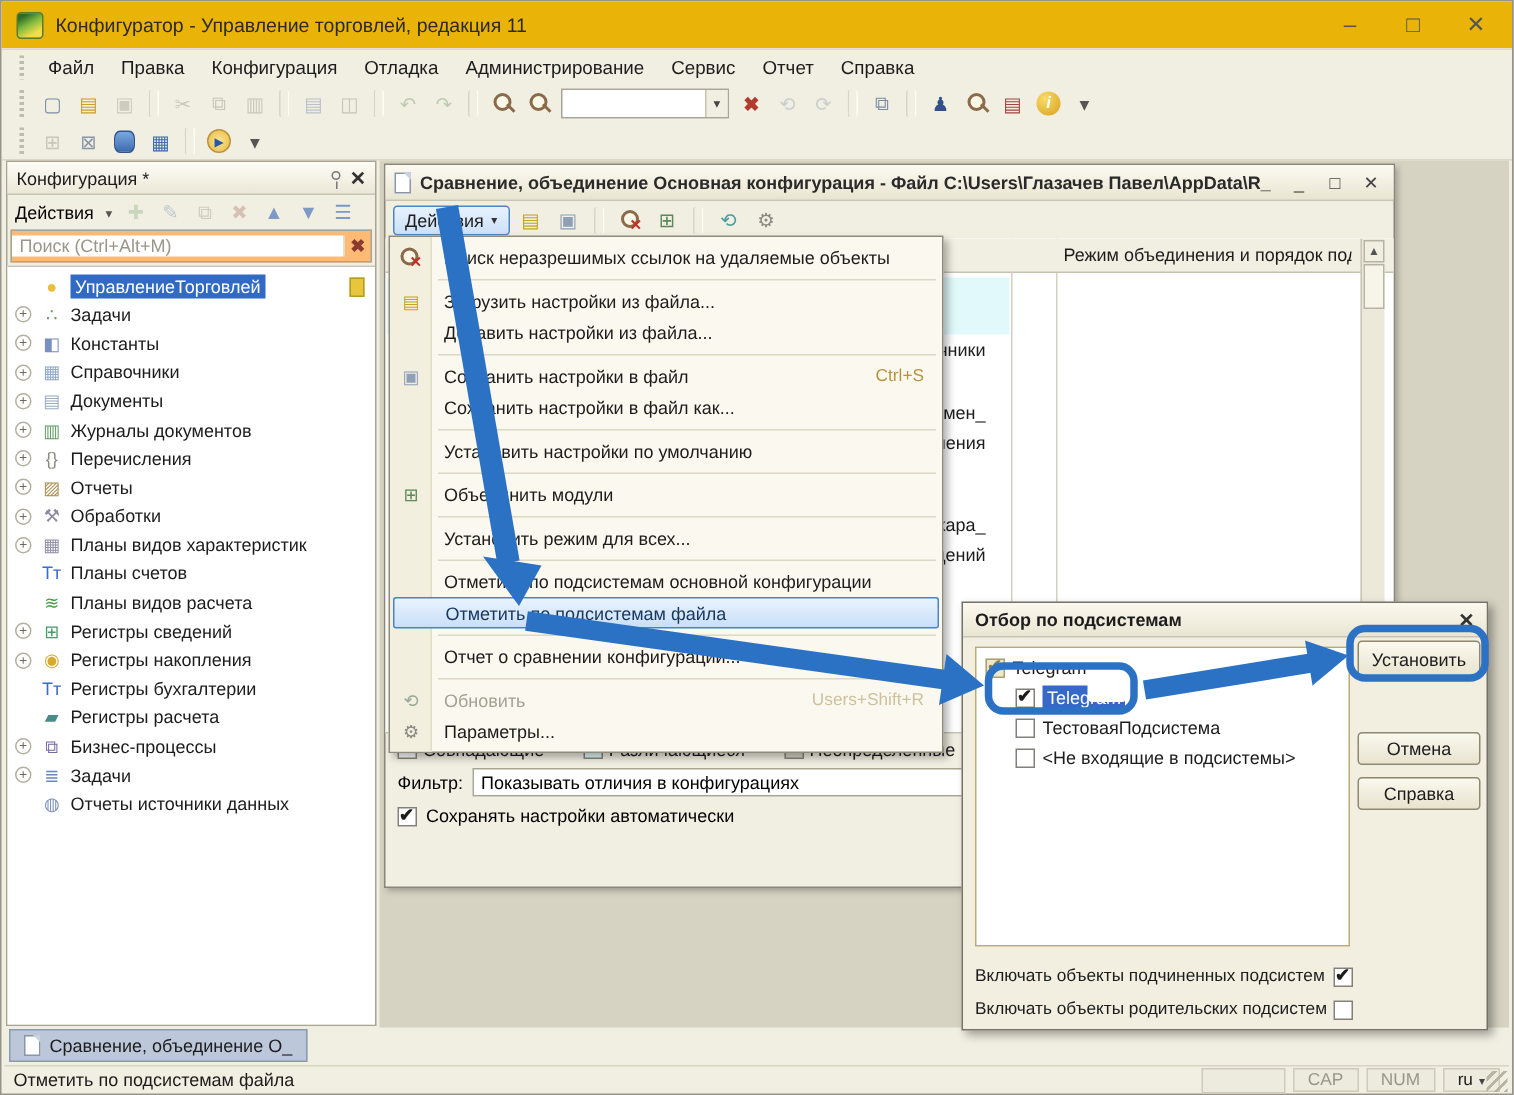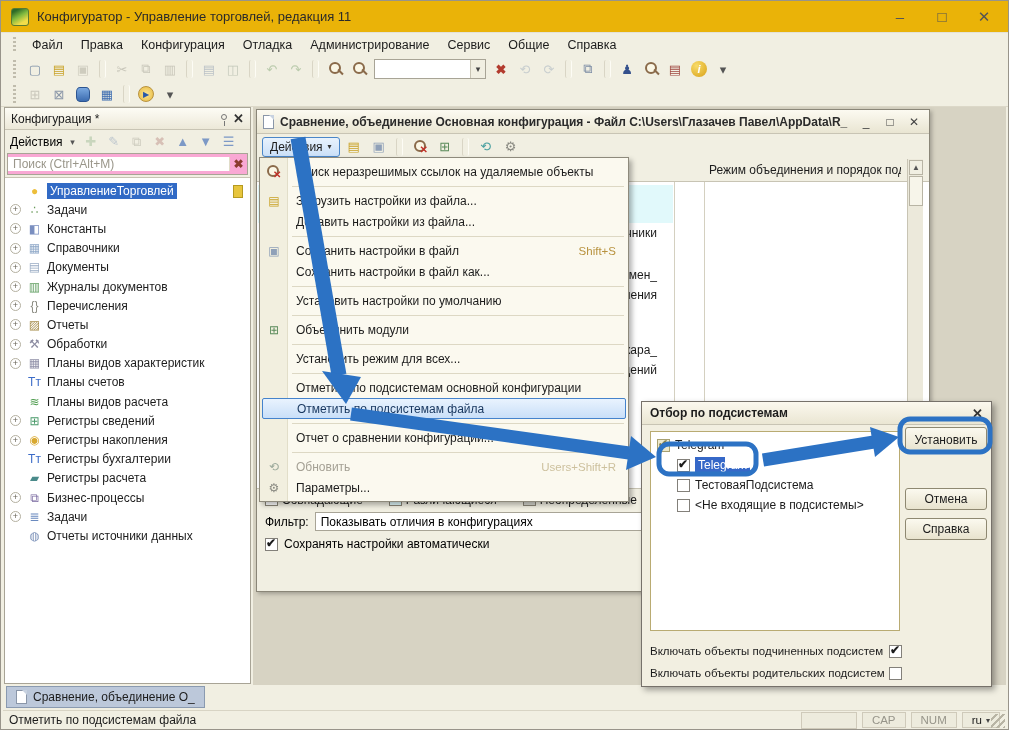--- a/index.html
+++ b/index.html
@@ -46,21 +46,21 @@
   
   .cfg-panel{position:absolute;left:3px;top:106px;width:247px;height:577px;border:1px solid #A8A496;background:#F1EFE2;display:flex;flex-direction:column;z-index:10}
   .cfg-header{height:22px;display:flex;align-items:center;gap:6px;padding:0 6px;font-size:12px;color:#1C1C1C;background:linear-gradient(#FDFCF5,#ECE8D8);border-bottom:1px solid #C8C4B4}
   .cfg-header .t{flex:1}
   .pin{width:6px;height:6px;border:1px solid #777;border-radius:50%;position:relative;margin-top:-4px}
   .pin::after{content:"";position:absolute;left:2px;top:6px;width:1px;height:5px;background:#777}
   .xsmall{color:#333;font-size:13px;font-weight:bold}
   .cfg-actions{height:23px;display:flex;align-items:center;gap:3px;padding:0 5px;font-size:12px}
   .cfg-actions .lbl{margin-right:2px}
   .cfg-actions .tbtn{width:20px;height:20px}
-  .cfg-search{height:22px;margin:0 2px 2px 2px;display:flex;align-items:center;border:1px solid #A8A496;background:#f9a8d4}
+  .cfg-search{height:22px;margin:0 2px 2px 2px;display:flex;align-items:center;border:1px solid #A8A496;background:#fdba74}
   .cfg-search input{flex:1;border:0;outline:0;font-size:12px;padding:0 5px;color:#555;min-width:0}
   .cfg-search input::placeholder{color:#9A968A}
   .cfg-search .xb{width:18px;text-align:center;color:#8B3A2E;font-weight:bold;font-size:12px;border-left:1px solid #E0DCC8}
   .cfg-tree{flex:1;background:#fff;border-top:1px solid #C8C4B4;padding-top:3px;overflow:hidden}
   .tree-row{height:19.2px;display:flex;align-items:center;font-size:12px;color:#1C1C1C;padding-left:5px;position:relative}
   .expander{width:11px;height:11px;border:1px solid #B4B0A0;border-radius:50%;color:#6A665A;font-size:9px;line-height:9px;text-align:center;margin-right:5px;flex:none;visibility:hidden}
   .tree-row.expandable .expander{visibility:visible}
   .tree-ico{width:17px;text-align:center;margin-right:4px;font-size:12px;flex:none}
   .tree-row.selected .tree-label{background:#316AC5;color:#fff;padding:1px 3px}
   .tree-row.modified::after{content:"";position:absolute;right:7px;top:4px;width:8px;height:11px;background:#E7C53D;border:1px solid #B59A20}
@@ -156,21 +156,21 @@
     </span>
   </div>
 
   <div class="menubar">
     <span class="menu-top-item i0"><span>Файл</span></span>
       <span class="menu-top-item i1"><span>Правка</span></span>
       <span class="menu-top-item i2"><span>Конфигурация</span></span>
       <span class="menu-top-item i3"><span>Отладка</span></span>
       <span class="menu-top-item i4"><span>Администрирование</span></span>
       <span class="menu-top-item i5"><span>Сервис</span></span>
-      <span class="menu-top-item i6"><span>Общие</span></span>
+      <span class="menu-top-item i6"><span>Отчет</span></span>
       <span class="menu-top-item i7"><span>Справка</span></span>
   </div>
 
   <div class="toolbar r1">
     <span class="tbtn i0">
         <span style="color: rgb(126, 145, 168);">▢</span>
       </span>
       <span class="tbtn i1">
         <span style="color: rgb(201, 162, 39);">▤</span>
       </span>
@@ -524,21 +524,21 @@
         <span class="mi-shortcut"></span>
       </div>
       <div class="menu-item i4 separator">
         <span class="mi-icon"></span>
         <span></span>
         <span class="mi-shortcut"></span>
       </div>
       <div class="menu-item i5">
         <span class="mi-icon" style="color: rgb(143, 160, 184);">▣</span>
         <span>Сохранить настройки в файл</span>
-        <span class="mi-shortcut">Shift+S</span>
+        <span class="mi-shortcut">Ctrl+S</span>
       </div>
       <div class="menu-item i6">
         <span class="mi-icon"></span>
         <span>Сохранить настройки в файл как...</span>
         <span class="mi-shortcut"></span>
       </div>
       <div class="menu-item i7 separator">
         <span class="mi-icon"></span>
         <span></span>
         <span class="mi-shortcut"></span>

